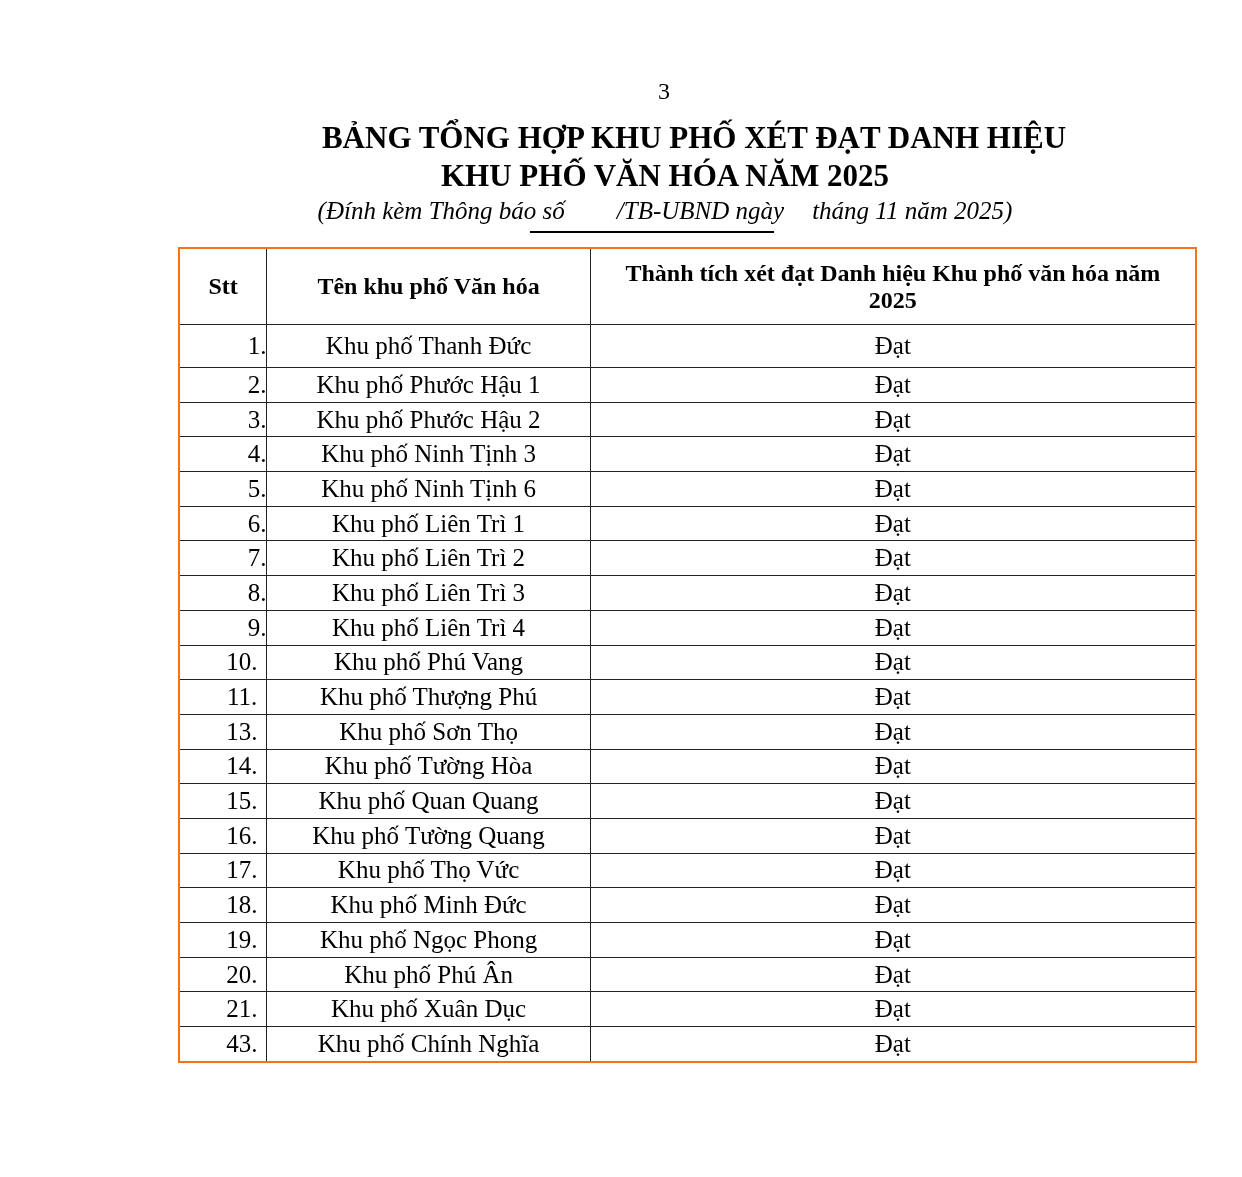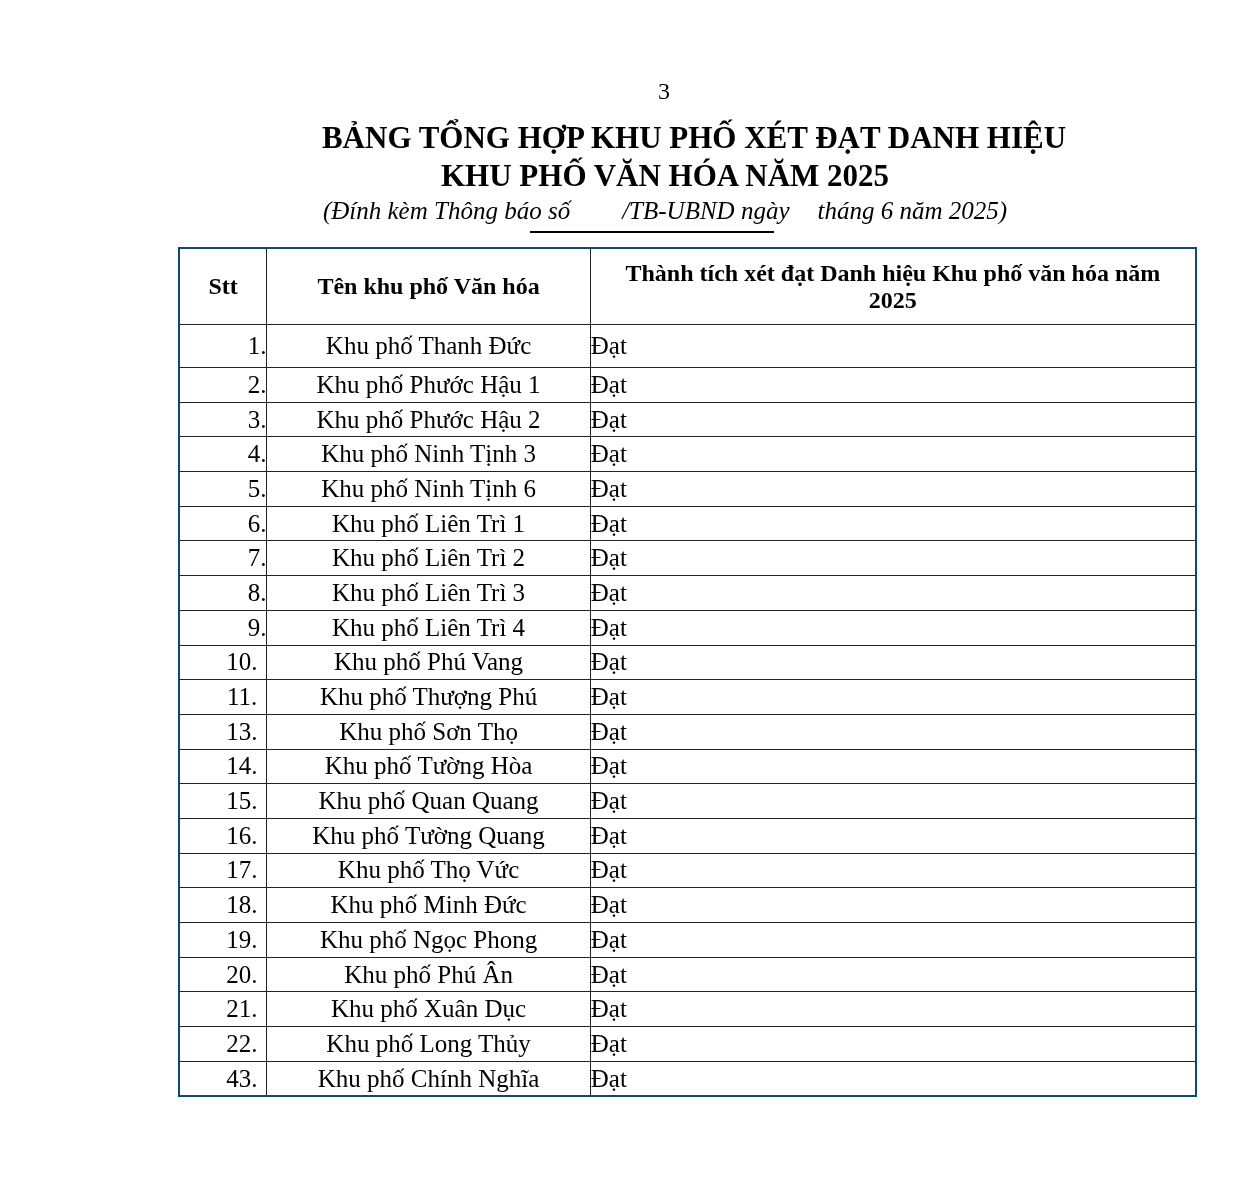--- a/index.html
+++ b/index.html
@@ -5,38 +5,38 @@
   html, body { margin:0; padding:0; background:#ffffff; }
   body { width:1242px; height:1177px; position:relative; font-family:"Liberation Serif", serif; color:#000; overflow:hidden; }
   .page-number { position:absolute; top:78px; left:0; width:1328px; text-align:center; font-size:24px; }
   .title { position:absolute; left:0; width:1388px; text-align:center; font-weight:bold; font-size:31px; line-height:36px; }
   .title.l1 { top:120px; }
   .title.l2 { top:158px; width:1330px; }
   .subtitle { position:absolute; top:196px; left:0; width:1330px; text-align:center; font-style:italic; font-size:25px; line-height:30px; }
   .subtitle .blank { display:inline-block; width:52px; }
   .subtitle .blank2 { display:inline-block; width:28px; }
   .underline-bar { position:absolute; top:231px; left:530px; width:244px; height:2px; background:#000; }
-  table.main { position:absolute; top:247px; left:178px; width:1019px; border-collapse:collapse; border:2px solid #0c4a6e; }
+  table.main { position:absolute; top:247px; left:178px; width:1019px; border-collapse:collapse; border:2px solid #f97316; }
   table.main th, table.main td { border:1px solid #222; padding:0; }
   table.main th { font-weight:bold; font-size:24px; line-height:27px; text-align:center; height:75px; }
   table.main td { font-size:25px; height:33.7px; line-height:28px; }
   table.main tr.first td { height:42px; }
   col.c1 { width:88px; } col.c2 { width:324px; } col.c3 { width:607px; }
   td.stt { text-align:right; padding-right:16px; }
   td.stt.dbl { padding-right:9px; }
   td.name { padding-left:10px; text-align:center; }
-  td.result { text-align:left;border-radius:7px; }
+  td.result { text-align:center;border-radius:7px; }
 </style>
 </head>
 <body>
 
 <div class="page-number">3</div>
 <div class="title l1">BẢNG TỔNG HỢP KHU PHỐ XÉT ĐẠT DANH HIỆU</div>
 <div class="title l2">KHU PHỐ VĂN HÓA NĂM 2025</div>
-<div class="subtitle"><span>(Đính kèm Thông báo số</span><span class="blank"></span><span>/TB-UBND ngày</span><span class="blank2"></span><span>tháng 6 năm 2025)</span></div>
+<div class="subtitle"><span>(Đính kèm Thông báo số</span><span class="blank"></span><span>/TB-UBND ngày</span><span class="blank2"></span><span>tháng 11 năm 2025)</span></div>
 <div class="underline-bar"></div>
 
 <table class="main">
   <colgroup>
       <col class="c1">
       <col class="c2">
       <col class="c3">
     </colgroup>
   <thead>
     <tr>
@@ -140,23 +140,18 @@
         <td class="stt dbl">20.</td>
         <td class="name">Khu phố Phú Ân</td>
         <td class="result">Đạt</td>
       </tr>
       <tr>
         <td class="stt dbl">21.</td>
         <td class="name">Khu phố Xuân Dục</td>
         <td class="result">Đạt</td>
       </tr>
       <tr>
-        <td class="stt dbl">22.</td>
-        <td class="name">Khu phố Long Thủy</td>
-        <td class="result">Đạt</td>
-      </tr>
-      <tr>
         <td class="stt dbl">43.</td>
         <td class="name">Khu phố Chính Nghĩa</td>
         <td class="result">Đạt</td>
       </tr>
     </tbody>
 </table>
 
 </body></html>

